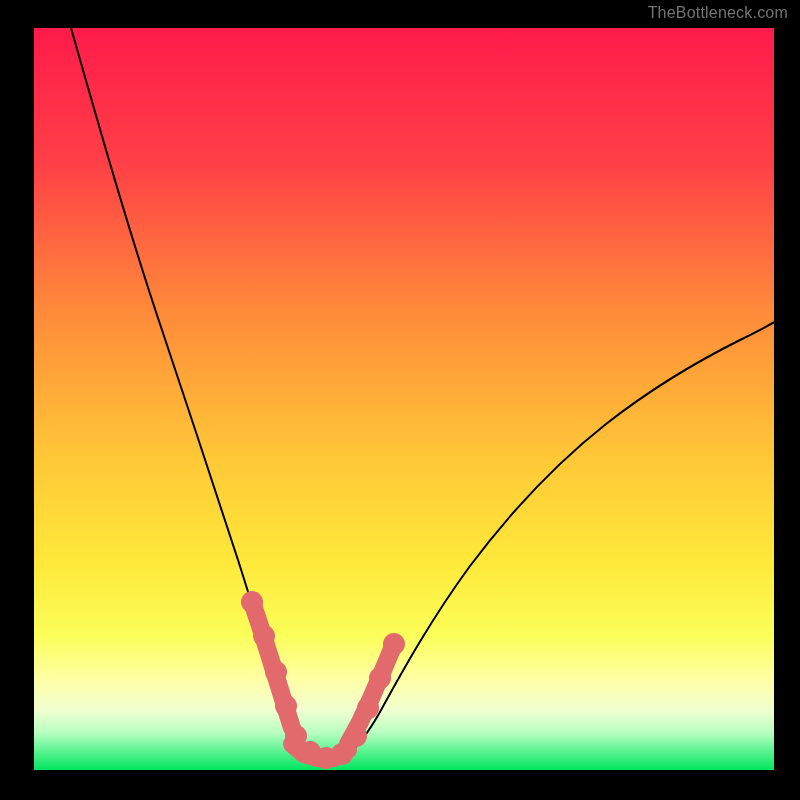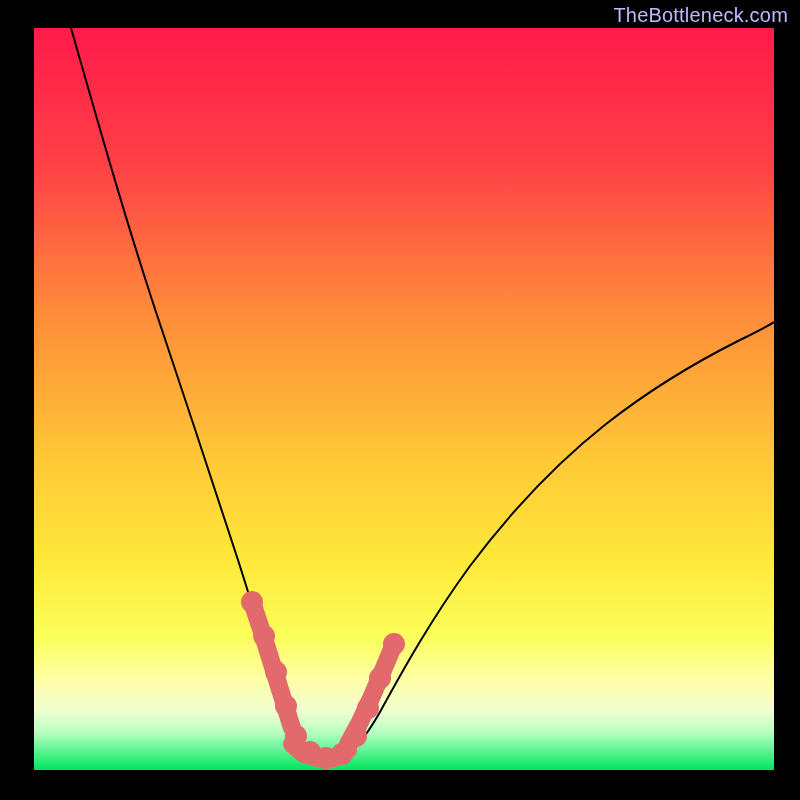--- a/index.html
+++ b/index.html
@@ -14,22 +14,22 @@
   .stage {
     position: relative;
     width: 800px;
     height: 800px;
     background: #000;
   }
   .watermark {
     position: absolute;
     top: 4px;
     right: 12px;
-    color: #c4b5fd;
-    font-size: 20px;
+    color: #737373;
+    font-size: 16px;
     font-weight: 500;
     letter-spacing: 0.2px;
     z-index: 10;
   }
   svg {
     display: block;
   }
   .curve-main {
     fill: none;
     stroke: #000;

